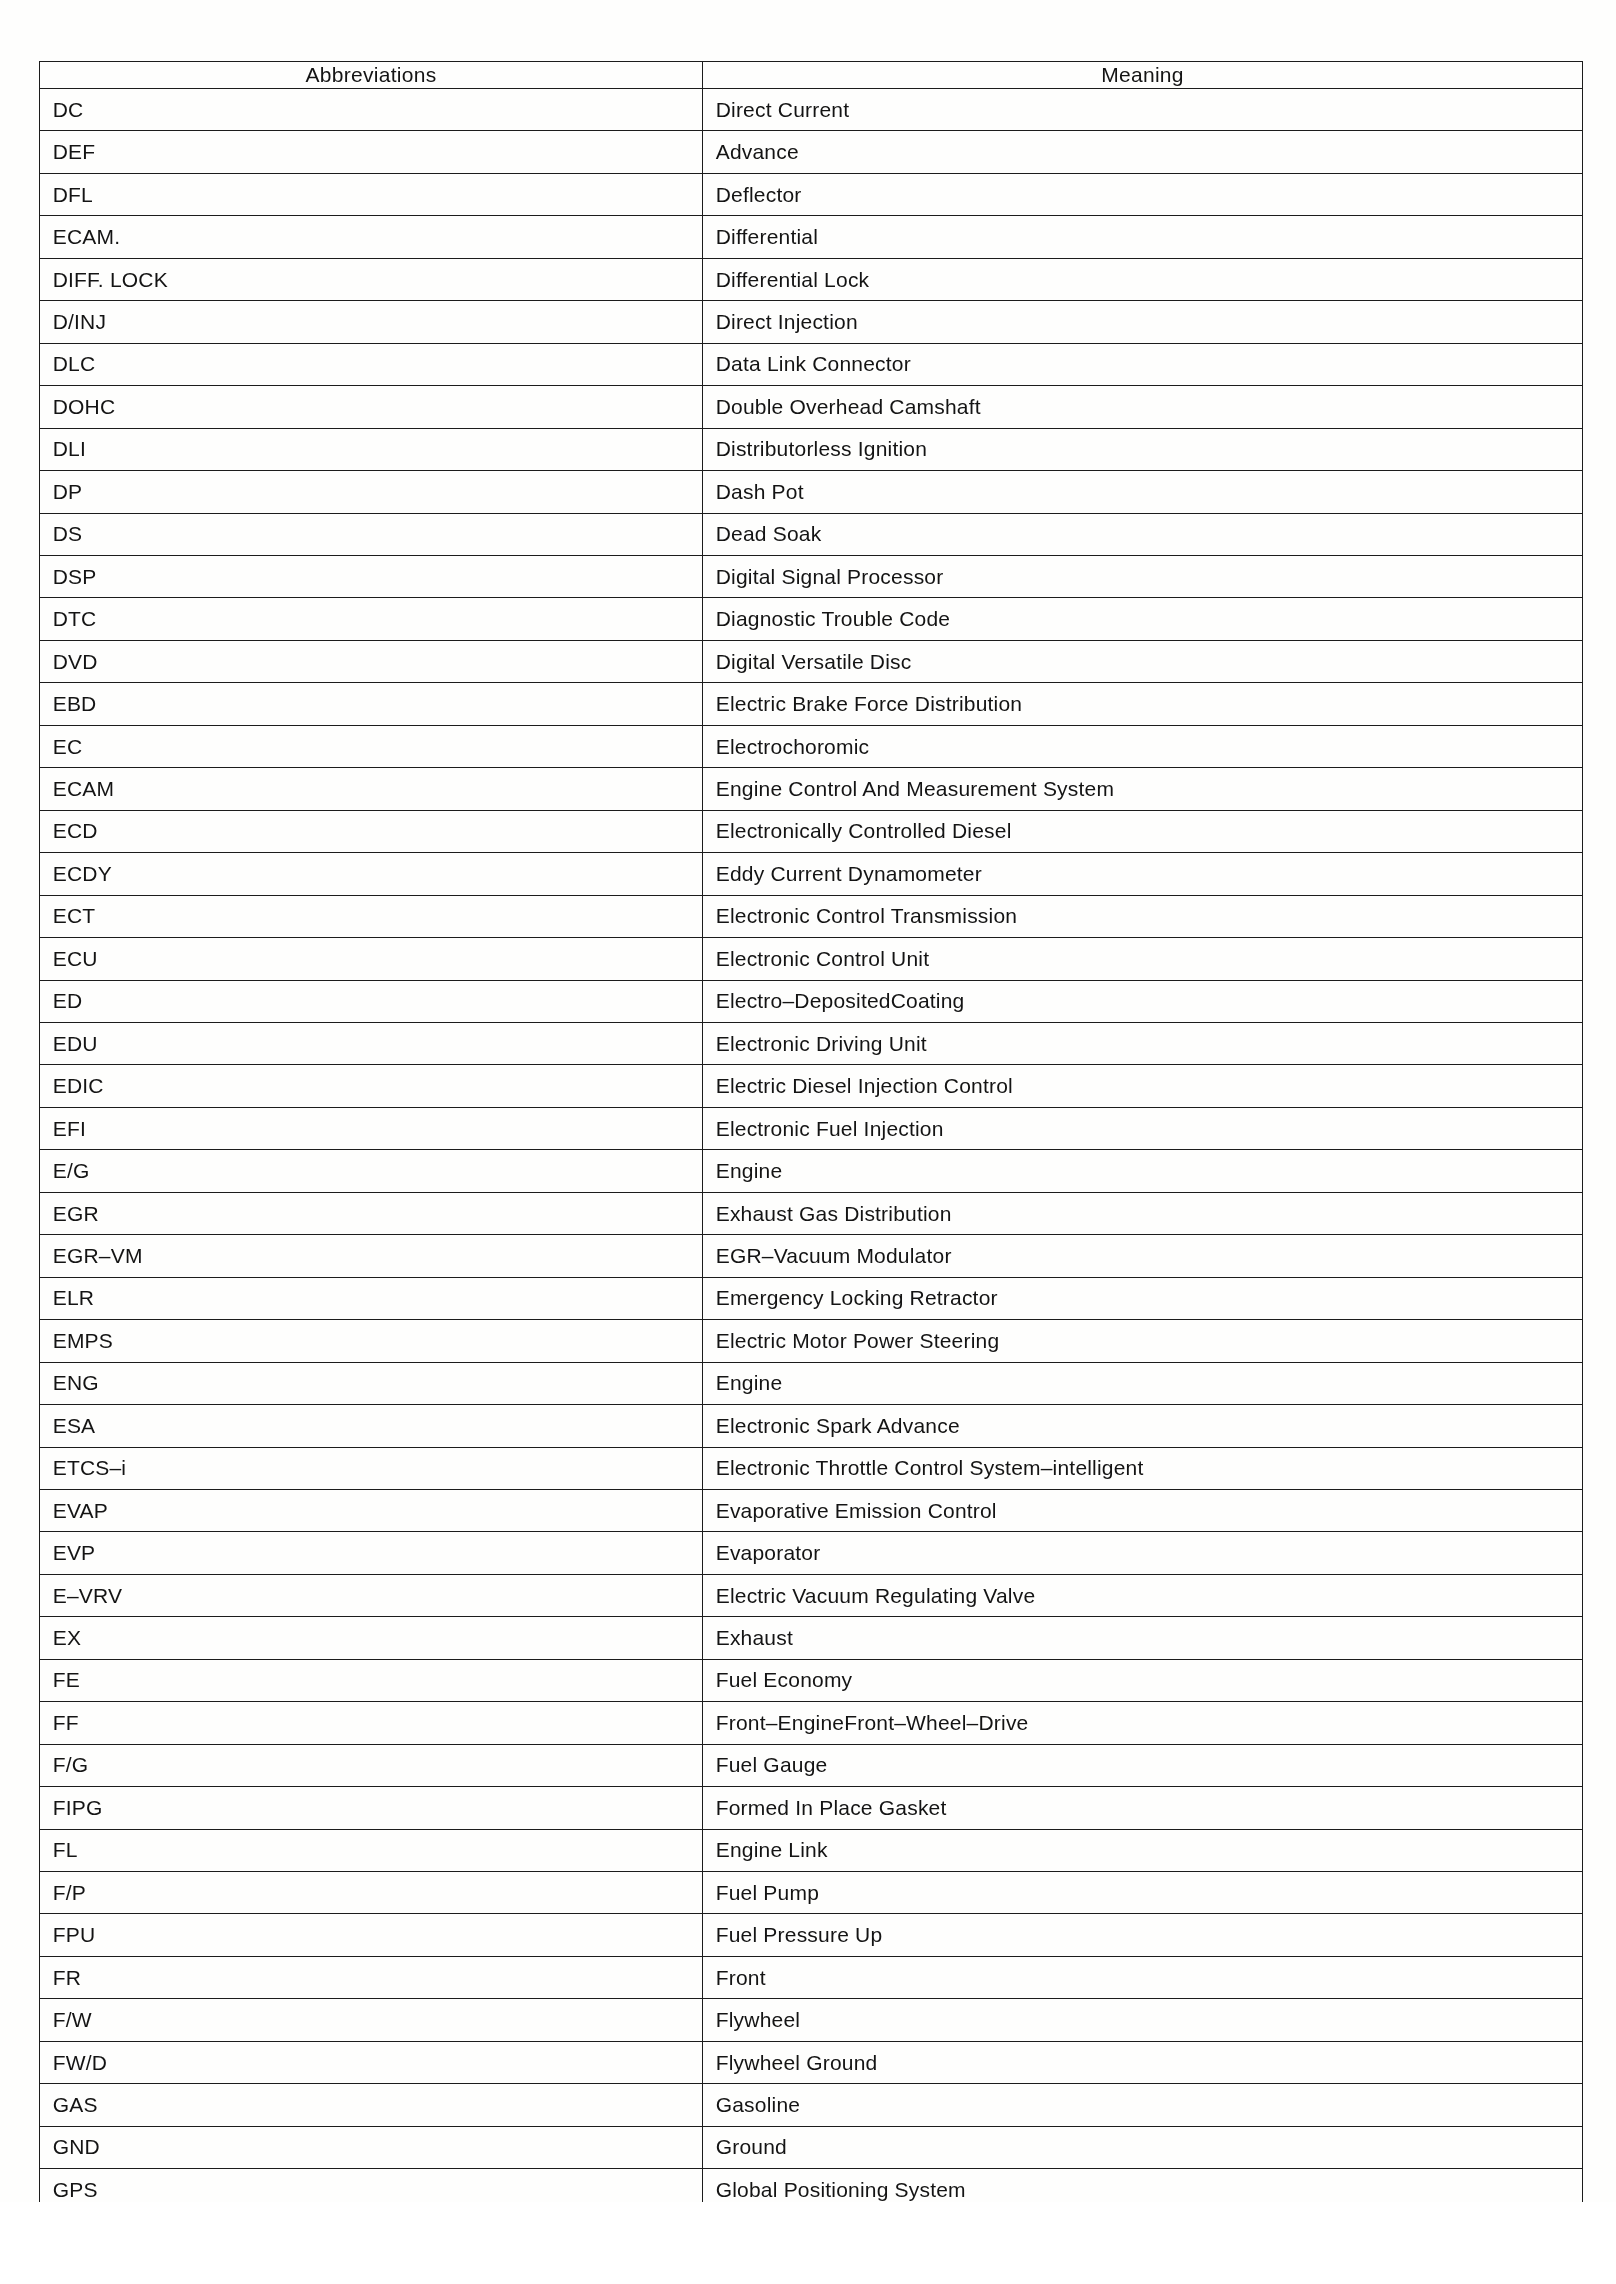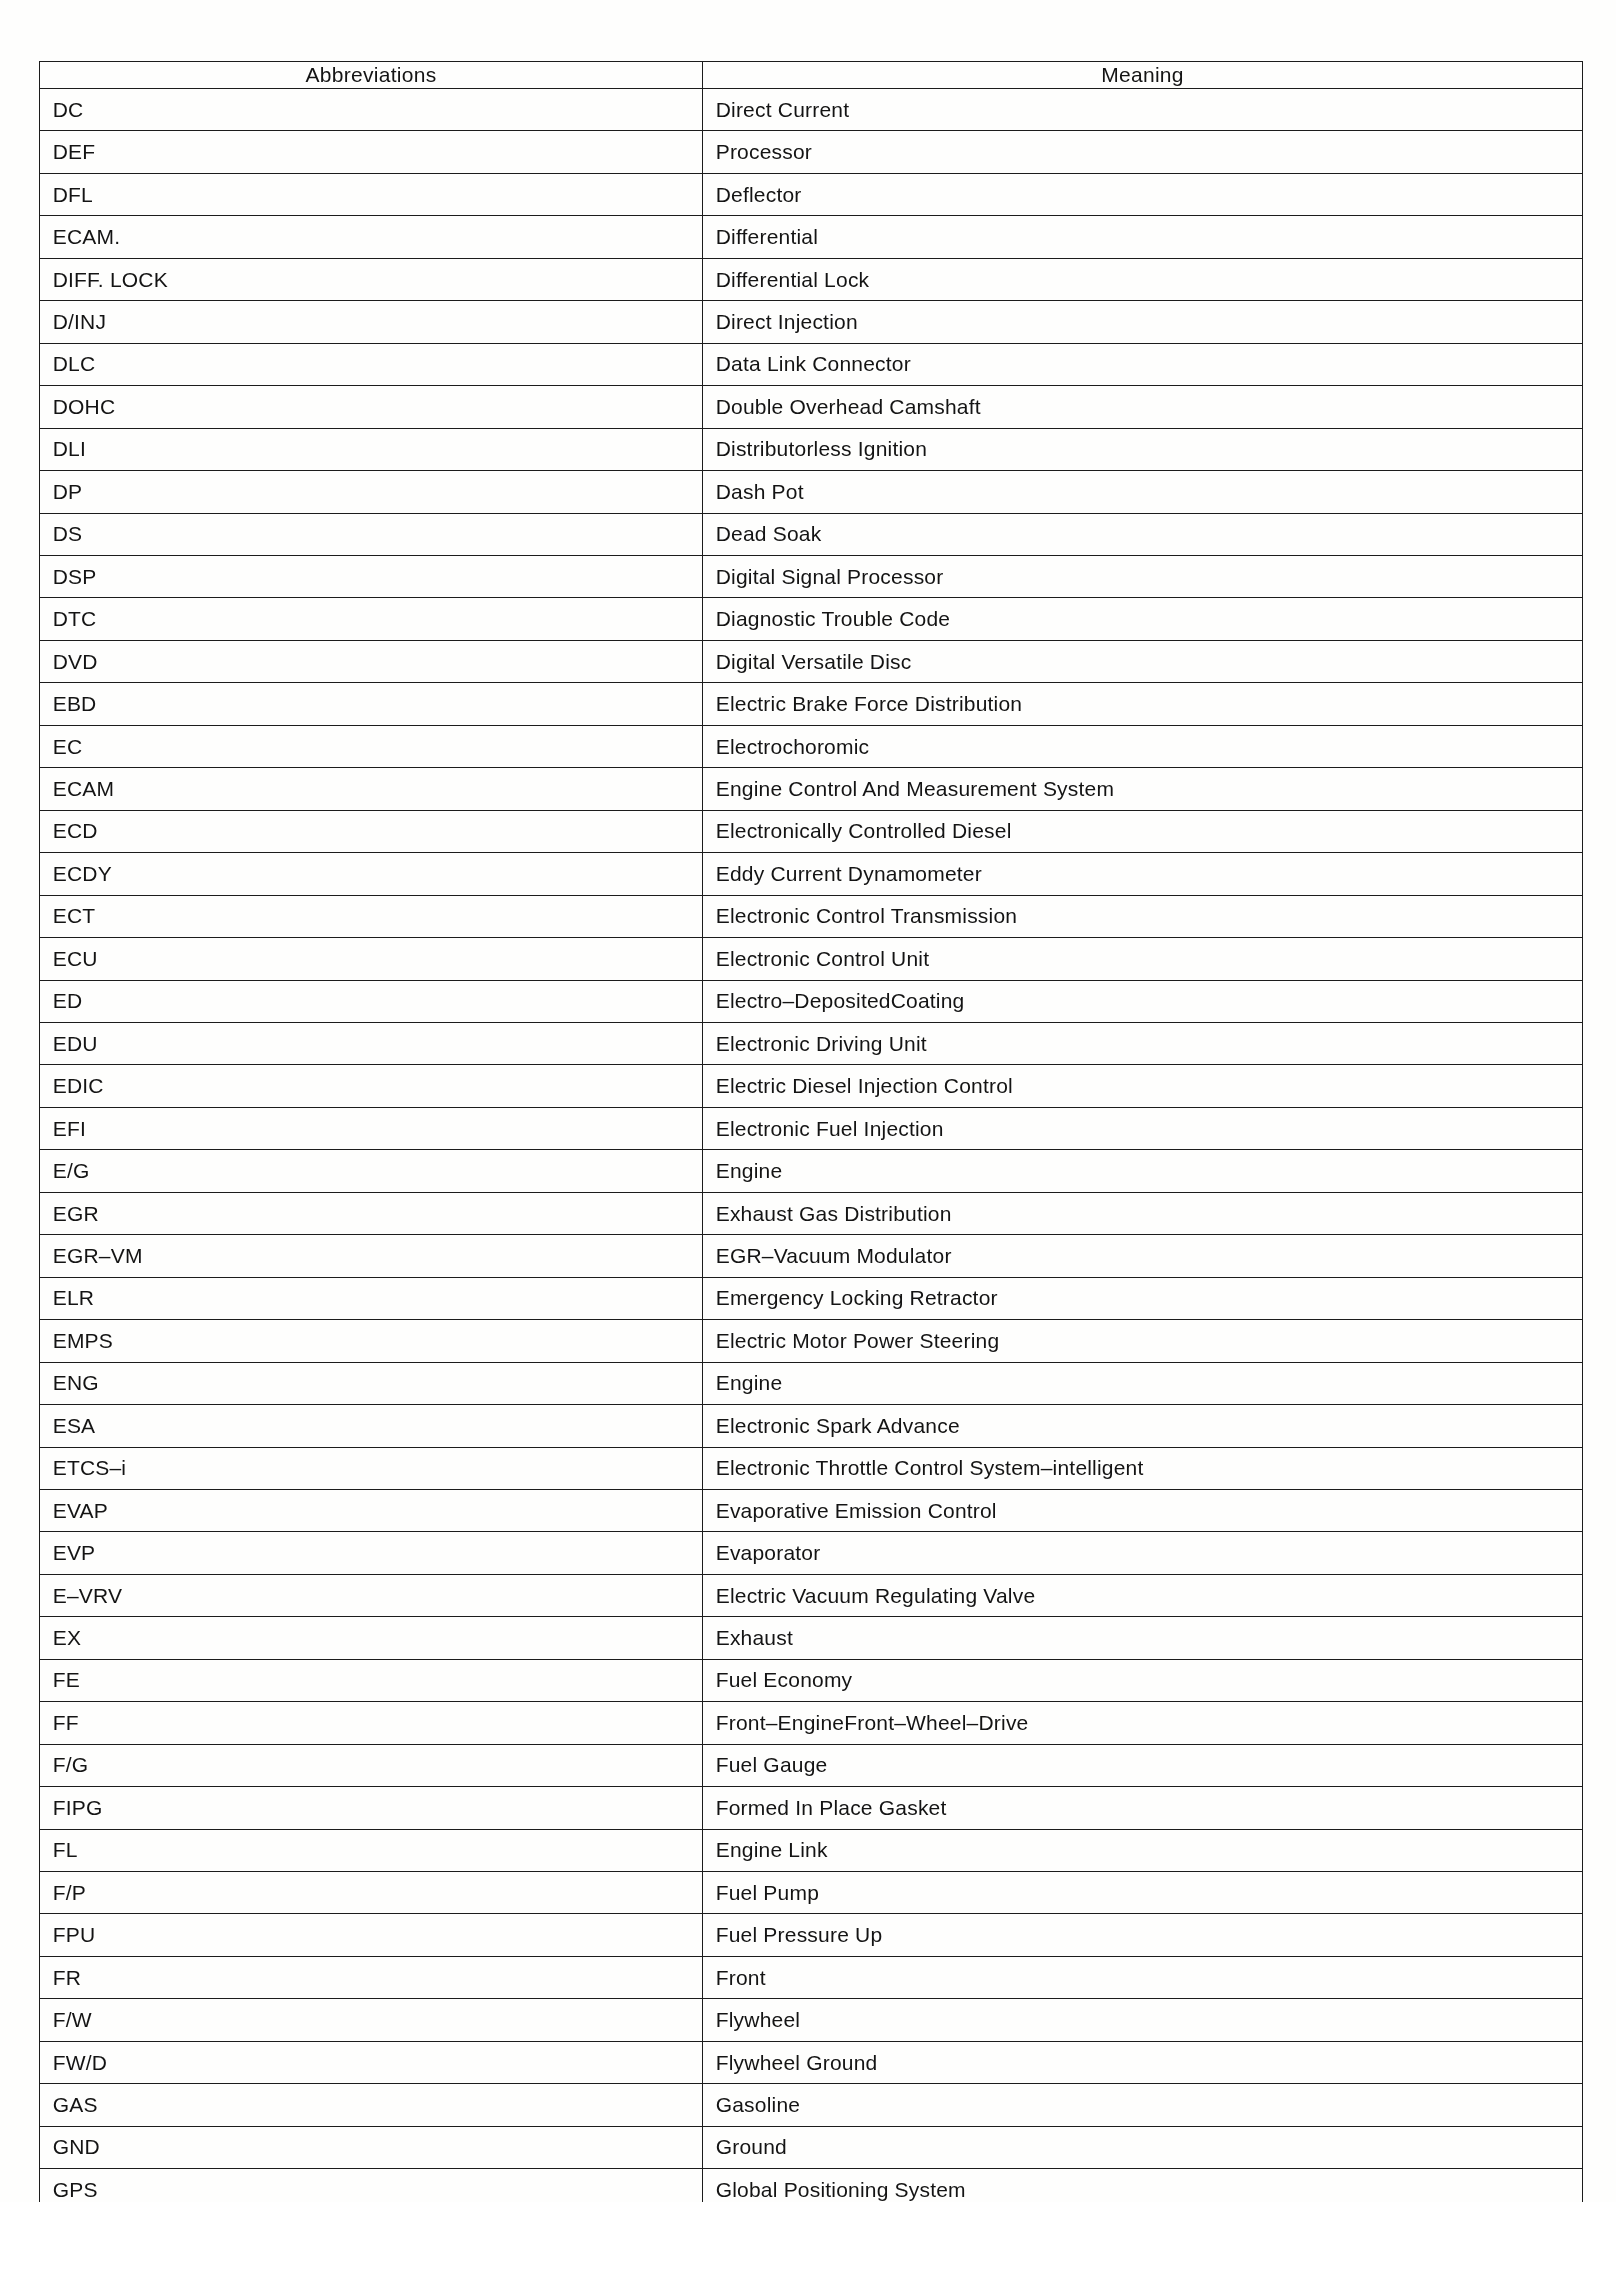--- a/index.html
+++ b/index.html
@@ -71,21 +71,21 @@
         <th>Meaning</th>
       </tr>
     </thead>
     <tbody id="table-rows">
         <tr>
           <td>DC</td>
           <td>Direct Current</td>
         </tr>
         <tr>
           <td>DEF</td>
-          <td>Processor</td>
+          <td>Advance</td>
         </tr>
         <tr>
           <td>DFL</td>
           <td>Deflector</td>
         </tr>
         <tr>
           <td>ECAM.</td>
           <td>Differential</td>
         </tr>
         <tr>

